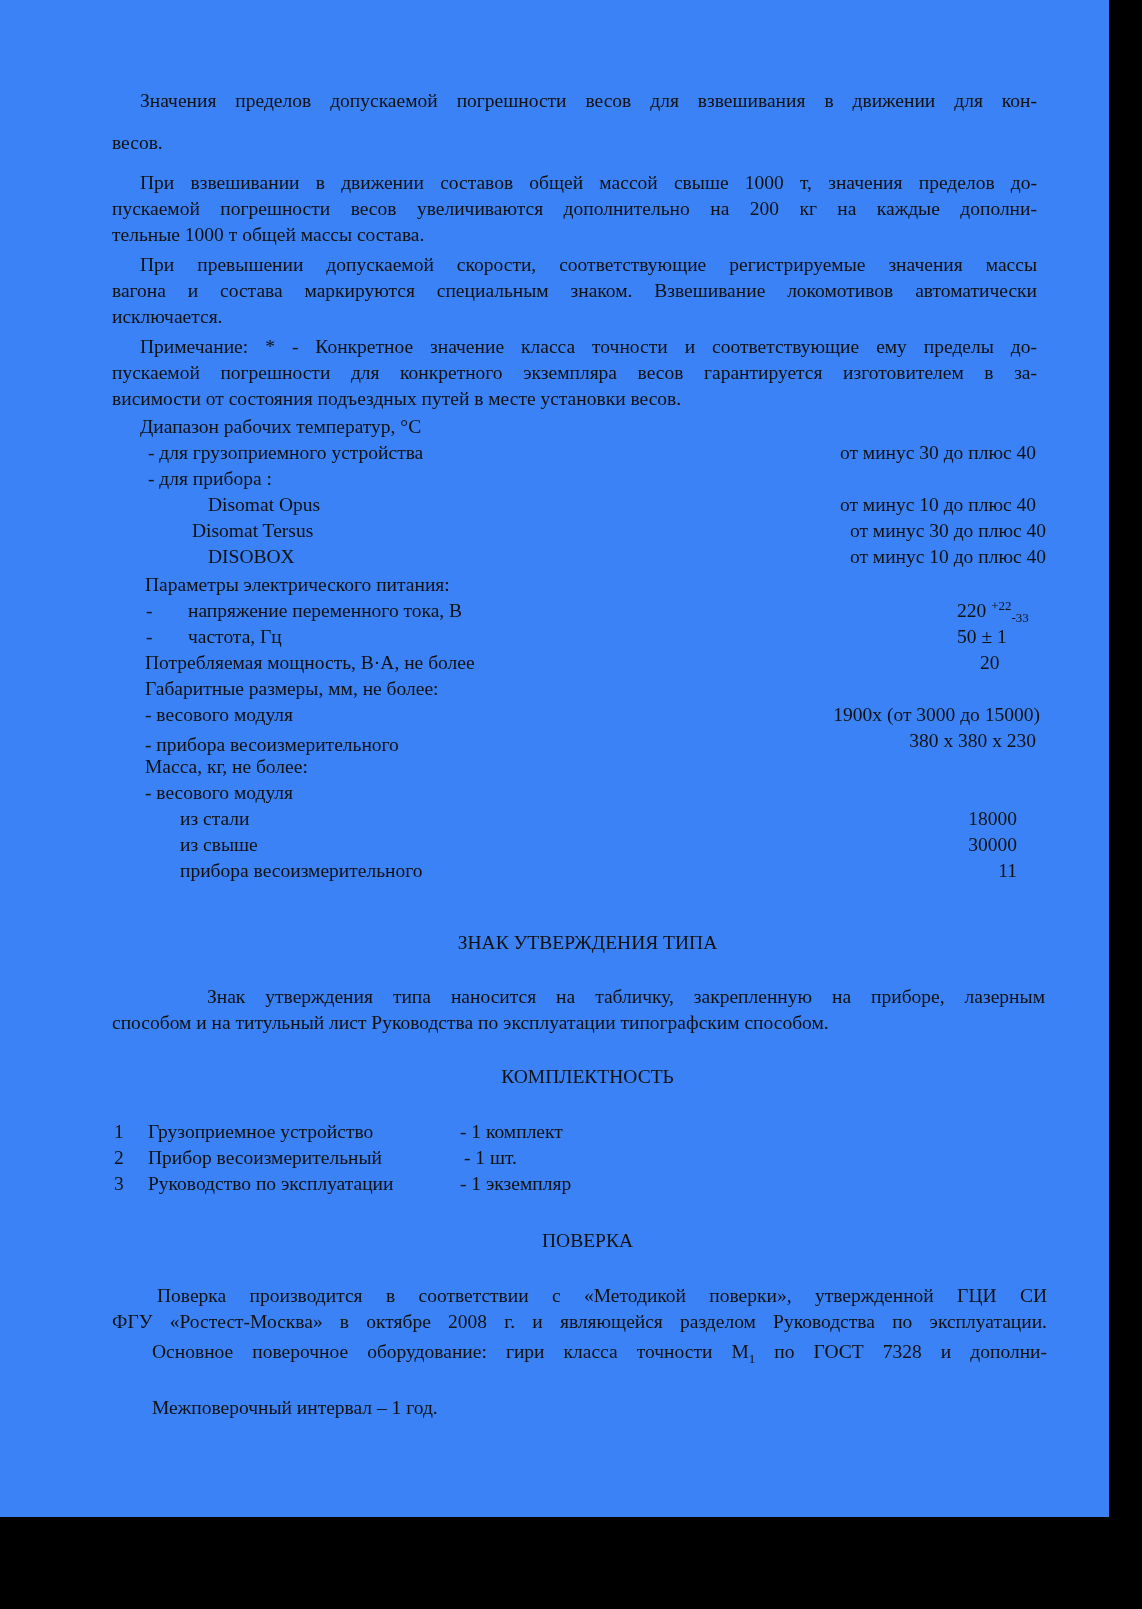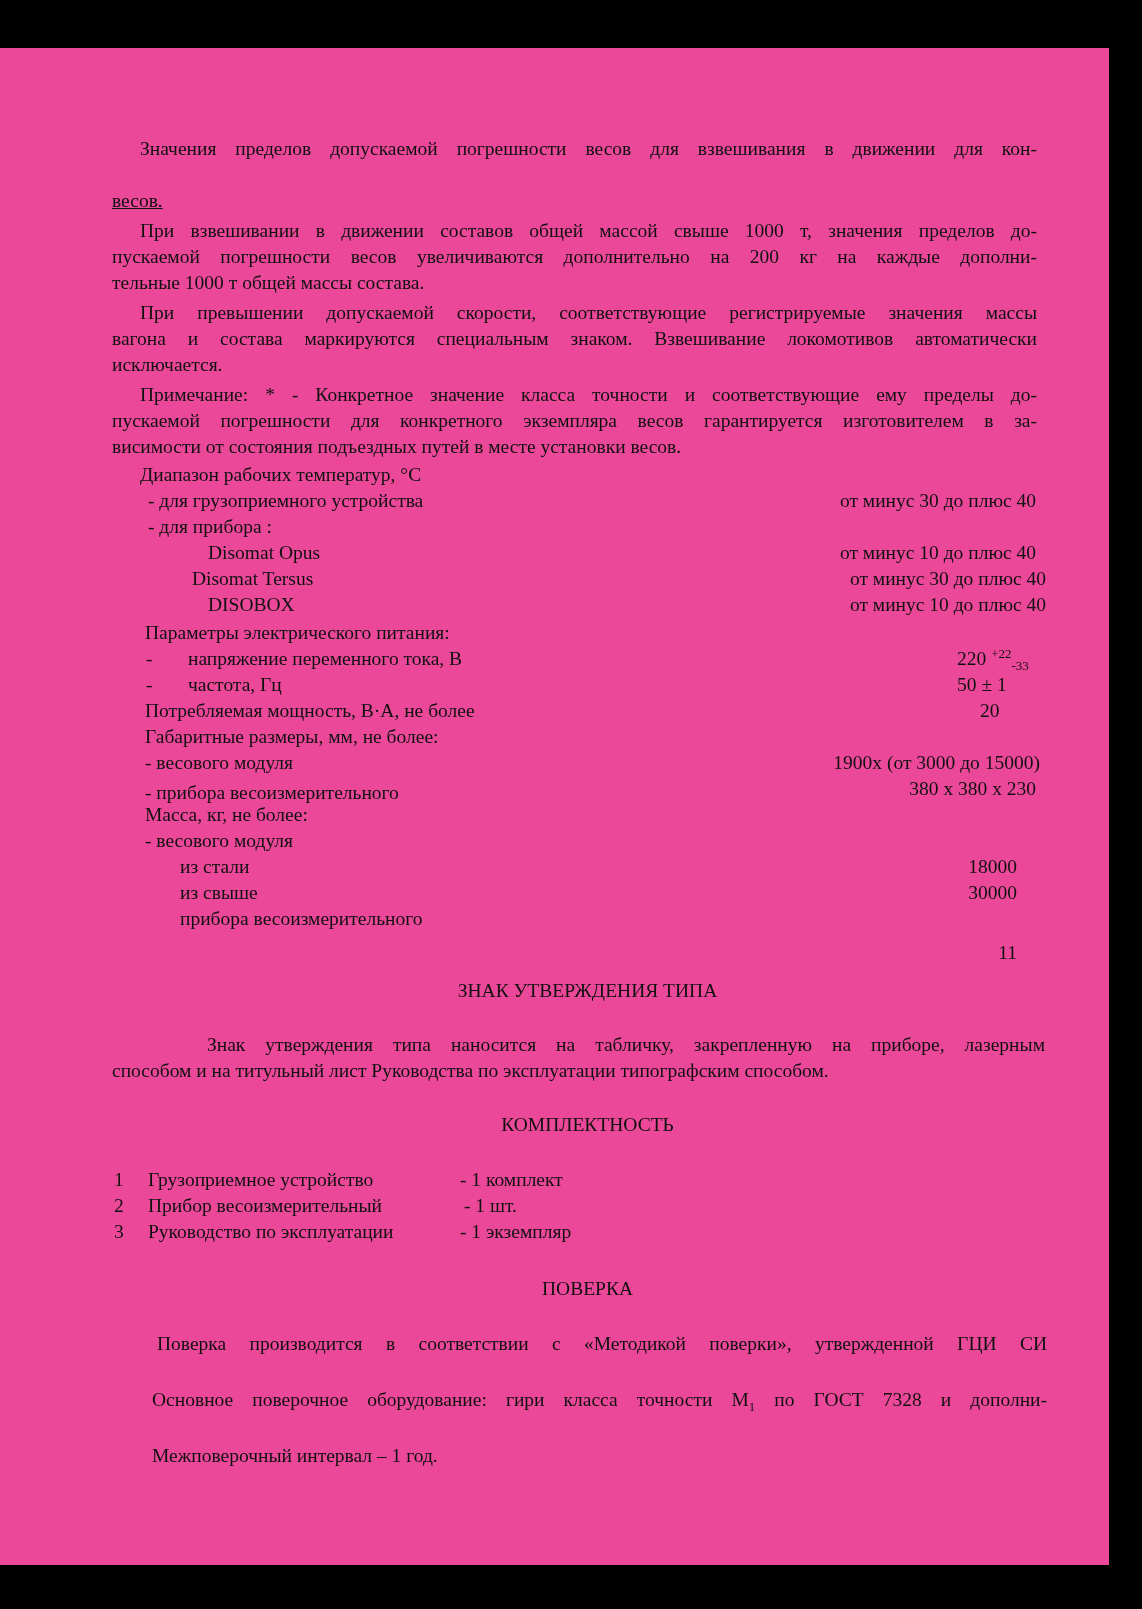--- a/index.html
+++ b/index.html
@@ -1,31 +1,31 @@
 <!DOCTYPE html>
 <html><head>
 <meta charset="utf-8">
 <style>
   html, body { margin:0; padding:0; }
   body { width:1142px; height:1609px; background:#000; position:relative; overflow:hidden;
          font-family:"Liberation Serif","DejaVu Serif",serif; color:#111; }
-  .page { position:absolute; left:0; top:0; width:1109px; height:1517px; background:#ec4899;margin-top:48px; }
+  .page { position:absolute; left:0; top:0; width:1109px; height:1517px; background:#3b82f6; }
   .ln { position:absolute; font-size:19.5px; line-height:26px; white-space:nowrap; }
   .just { position:absolute; font-size:19.5px; line-height:26px; text-align:justify; text-align-last:justify; white-space:nowrap; }
   .r { text-align:right; }
   .c { text-align:center; }
   sup, sub { font-size:13px; line-height:0; }
 </style>
 </head>
 <body>
 
 <div class="page">
 
   <div class="just" style="left:140px;top:88px;width:897px;">Значения пределов допускаемой погрешности весов для взвешивания в движении для кон-</div>
-  <div class="ln" style="left:112px;top:140px;text-decoration:underline;">весов.</div>
+  <div class="ln" style="left:112px;top:130px;">весов.</div>
 
   <div class="just" style="left:140px;top:170px;width:897px;">При взвешивании в движении составов общей массой свыше 1000 т, значения пределов до-</div>
   <div class="just" style="left:112px;top:196px;width:925px;">пускаемой погрешности весов увеличиваются дополнительно на 200 кг на каждые дополни-</div>
   <div class="ln" style="left:112px;top:222px;">тельные 1000 т общей массы состава.</div>
 
   <div class="just" style="left:140px;top:252px;width:897px;">При превышении допускаемой скорости, соответствующие регистрируемые значения массы</div>
   <div class="just" style="left:112px;top:278px;width:925px;">вагона и состава маркируются специальным знаком. Взвешивание локомотивов автоматически</div>
   <div class="ln" style="left:112px;top:304px;">исключается.</div>
 
   <div class="just" style="left:140px;top:334px;width:897px;">Примечание: * - Конкретное значение класса точности и соответствующие ему пределы до-</div>
@@ -62,35 +62,36 @@
   <div class="ln" style="left:145px;top:732px;">- прибора весоизмерительного</div>
   <div class="ln r" style="left:700px;top:728px;width:336px;">380 х 380 х 230</div>
 
   <div class="ln" style="left:145px;top:754px;">Масса, кг, не более:</div>
   <div class="ln" style="left:145px;top:780px;">- весового модуля</div>
   <div class="ln" style="left:180px;top:806px;">из стали</div>
   <div class="ln r" style="left:800px;top:806px;width:217px;">18000</div>
   <div class="ln" style="left:180px;top:832px;">из свыше</div>
   <div class="ln r" style="left:800px;top:832px;width:217px;">30000</div>
   <div class="ln" style="left:180px;top:858px;">прибора весоизмерительного</div>
-  <div class="ln r" style="left:800px;top:892px;width:217px;">11</div>
+  <div class="ln r" style="left:800px;top:858px;width:217px;">11</div>
 
   <div class="ln c" style="left:0;top:930px;width:1175px;">ЗНАК УТВЕРЖДЕНИЯ ТИПА</div>
   <div class="just" style="left:207px;top:984px;width:838px;">Знак утверждения типа наносится на  табличку, закрепленную  на приборе, лазерным</div>
   <div class="ln" style="left:112px;top:1010px;">способом и на титульный лист Руководства по эксплуатации типографским способом.</div>
 
   <div class="ln c" style="left:0;top:1064px;width:1175px;">КОМПЛЕКТНОСТЬ</div>
   <div class="ln" style="left:114px;top:1119px;">1</div>
   <div class="ln" style="left:148px;top:1119px;">Грузоприемное устройство</div>
   <div class="ln" style="left:460px;top:1119px;">- 1 комплект</div>
   <div class="ln" style="left:114px;top:1145px;">2</div>
   <div class="ln" style="left:148px;top:1145px;">Прибор весоизмерительный</div>
   <div class="ln" style="left:464px;top:1145px;">- 1 шт.</div>
   <div class="ln" style="left:114px;top:1171px;">3</div>
   <div class="ln" style="left:148px;top:1171px;">Руководство по эксплуатации</div>
   <div class="ln" style="left:460px;top:1171px;">- 1 экземпляр</div>
 
   <div class="ln c" style="left:0;top:1228px;width:1175px;">ПОВЕРКА</div>
   <div class="just" style="left:157px;top:1283px;width:890px;">Поверка производится в соответствии с «Методикой поверки», утвержденной ГЦИ СИ</div>
+  <div class="just" style="left:112px;top:1309px;width:935px;">ФГУ «Ростест-Москва» в октябре 2008 г. и являющейся разделом Руководства по эксплуатации.</div>
   <div class="just" style="left:152px;top:1339px;width:895px;"><span>Основное поверочное оборудование: гири класса точности М</span><sub>1</sub><span> по ГОСТ 7328 и дополни-</span></div>
   <div class="ln" style="left:152px;top:1395px;">Межповерочный интервал – 1 год.</div>
 
 </div>
 
 </body></html>

